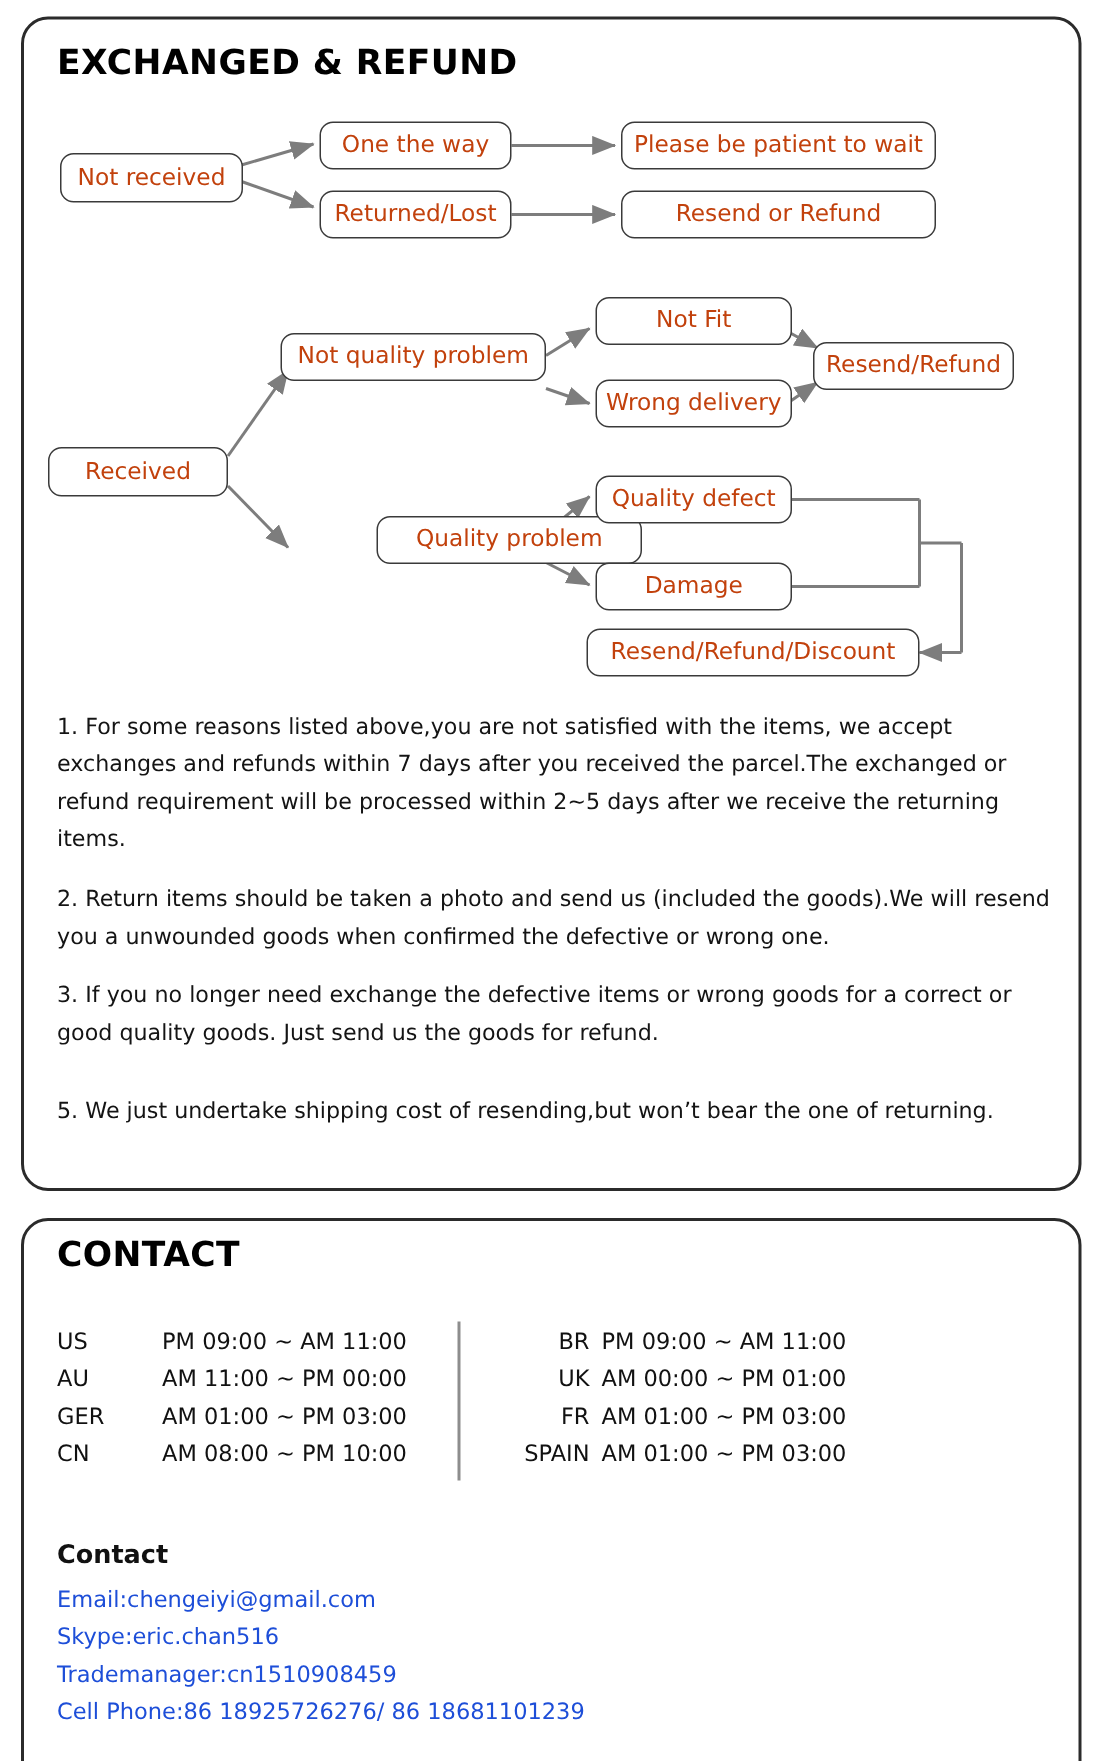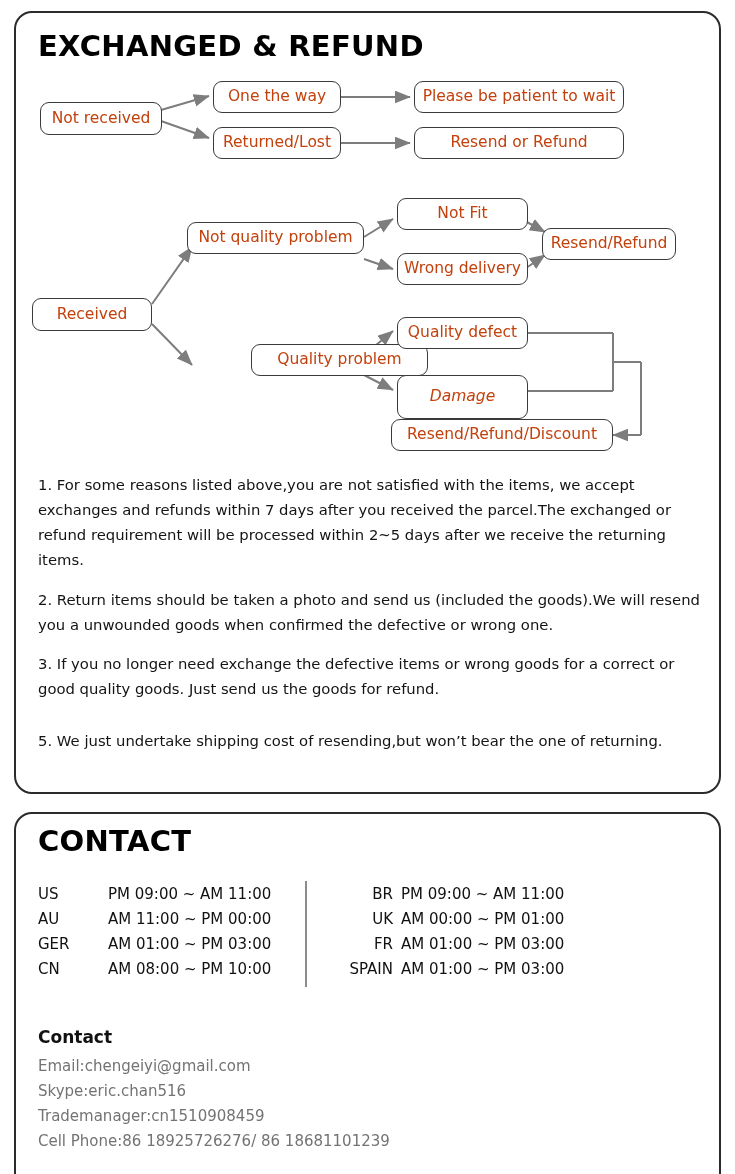--- a/index.html
+++ b/index.html
@@ -22,21 +22,21 @@
     border-radius: 18px;
     background: #ffffff;
     box-sizing: border-box;
   }
   #card-exchange { left: 14px; top: 11px; width: 707px; height: 783px; }
   #card-contact  { left: 14px; top: 812px; width: 707px; height: 433px; }
 
   .card-title {
     position: absolute;
     font-weight: bold;
-    font-size: 29px;
+    font-size: 23px;
     letter-spacing: 0.3px;
     color: #000;
   }
   #title-exchange { left: 22px; top: 16px; }
   #title-contact  { left: 22px; top: 10px; }
 
   
   .flow {
     position: absolute;
     left: 0; top: 0;
@@ -94,21 +94,21 @@
   .sched-right .cc { width: 72px; text-align: right; padding-right: 8px; }
   .sched .tt { display: inline-block; }
   .divider {
     position: absolute;
     width: 2px;
     background: #8d8d8d;
   }
   .contact-line {
     position: absolute;
     font-size: 15px;
-    color: #737373;
+    color: #1d4ed8;
     line-height: 25px;
     white-space: nowrap;
   }
 </style>
 </head>
 <body>
 
 <div class="card" id="card-exchange">
 
   <div class="card-title" id="title-exchange">EXCHANGED &amp; REFUND</div>
@@ -177,21 +177,21 @@
   <div class="node" style="left:189px; top:331px; width:177px; height:32px;margin-left:46px;">Quality problem</div>
 
   <div class="node" style="left:381px; top:240px; width:131px; height:32px;">Wrong delivery</div>
 
   <div class="node" style="left:381px; top:185px; width:131px; height:32px;">Not Fit</div>
 
   <div class="node" style="left:526px; top:215px; width:134px; height:32px;">Resend/Refund</div>
 
   <div class="node" style="left:381px; top:304px; width:131px; height:32px;">Quality defect</div>
 
-  <div class="node" style="left:381px; top:362px; width:131px; height:44px;font-style:italic;">Damage</div>
+  <div class="node" style="left:381px; top:362px; width:131px; height:32px;">Damage</div>
 
   <div class="node" style="left:375px; top:406px; width:222px; height:32px;">Resend/Refund/Discount</div>
 
   <div class="para" style="top:459px;">1. For some reasons listed above,you are not satisfied with the items, we accept exchanges and refunds within 7 days after you received the parcel.The exchanged or refund requirement will be processed within 2~5 days after we receive the returning items.</div>
 
   <div class="para" style="top:574px;">2. Return items should be taken a photo and send us (included the goods).We will resend you a unwounded goods when confirmed the defective or wrong one.</div>
 
   <div class="para" style="top:638px;">3. If you no longer need exchange the defective items or wrong goods for a correct or good quality goods. Just send us the goods for refund.</div>
 
   <div class="para" style="top:715px;">5. We just undertake shipping cost of resending,but won’t bear the one of returning.</div>

